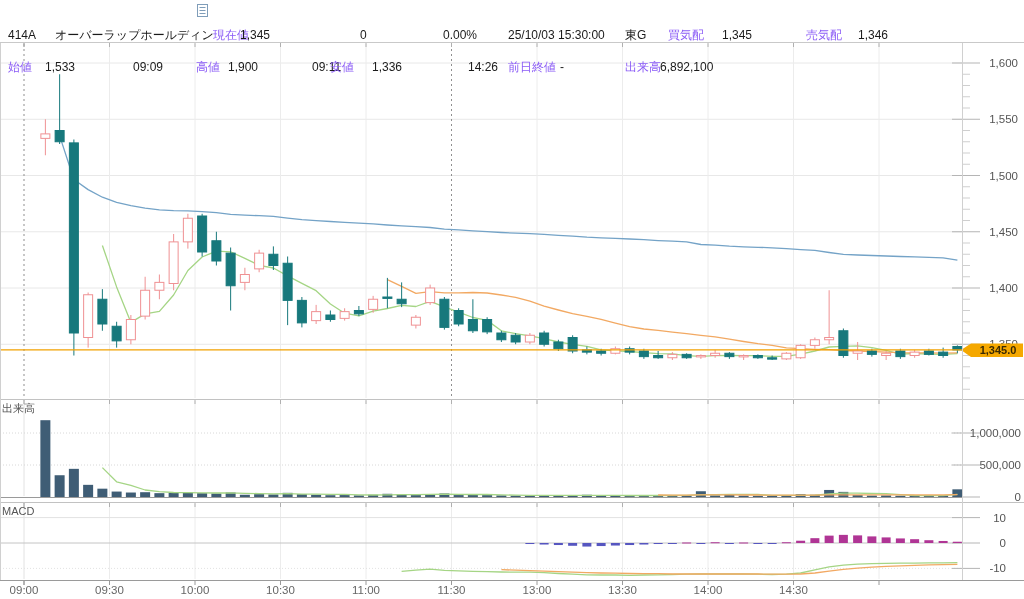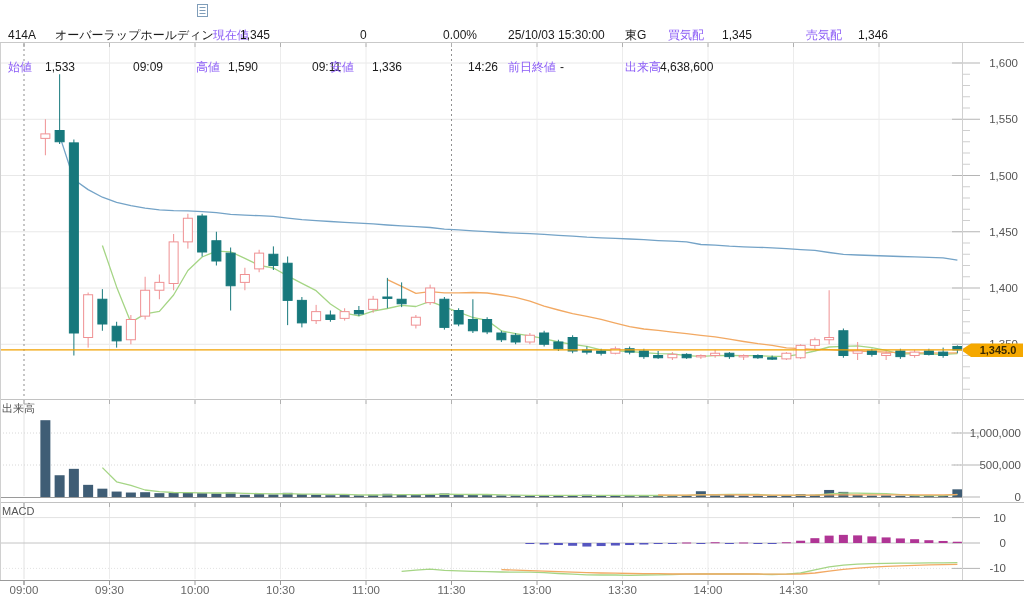--- a/index.html
+++ b/index.html
@@ -37,29 +37,29 @@
   <span class="r1" style="left:625px">東G</span>
   <span class="r1 lbl" style="left:668px">買気配</span>
   <span class="r1 num" style="left:722px;width:70px">1,345</span>
   <span class="r1 lbl" style="left:806px">売気配</span>
   <span class="r1 num" style="left:858px;width:68px">1,346</span>
 
   <span class="r2 lbl" style="left:8px">始値</span>
   <span class="r2 num" style="left:45px;width:82px">1,533</span>
   <span class="r2" style="left:133px">09:09</span>
   <span class="r2 lbl" style="left:196px">高値</span>
-  <span class="r2 num" style="left:228px;width:78px">1,590</span>
+  <span class="r2 num" style="left:228px;width:78px">1,900</span>
   <span class="r2" style="left:312px">09:11</span>
   <span class="r2 lbl" style="left:330px">安値</span>
   <span class="r2 num" style="left:372px;width:90px">1,336</span>
   <span class="r2" style="left:468px">14:26</span>
   <span class="r2 lbl" style="left:508px">前日終値</span>
   <span class="r2 num" style="left:560px;width:40px">-</span>
   <span class="r2 lbl" style="left:625px">出来高</span>
-  <span class="r2 num" style="left:660px;width:76px">4,638,600</span>
+  <span class="r2 num" style="left:660px;width:76px">6,892,100</span>
 </div>
 
 <div style="position:absolute;left:0;top:42px;width:1024px;height:557px;">
   <svg id="chart-svg" width="1024" height="599" style="top:-42px">
       <g>
         <line x1="0" y1="63" x2="962" y2="63" stroke="#e8e8e8"></line>
         <line x1="0" y1="119.25" x2="962" y2="119.25" stroke="#e8e8e8"></line>
         <line x1="0" y1="175.5" x2="962" y2="175.5" stroke="#e8e8e8"></line>
         <line x1="0" y1="231.75" x2="962" y2="231.75" stroke="#e8e8e8"></line>
         <line x1="0" y1="288" x2="962" y2="288" stroke="#e8e8e8"></line>

